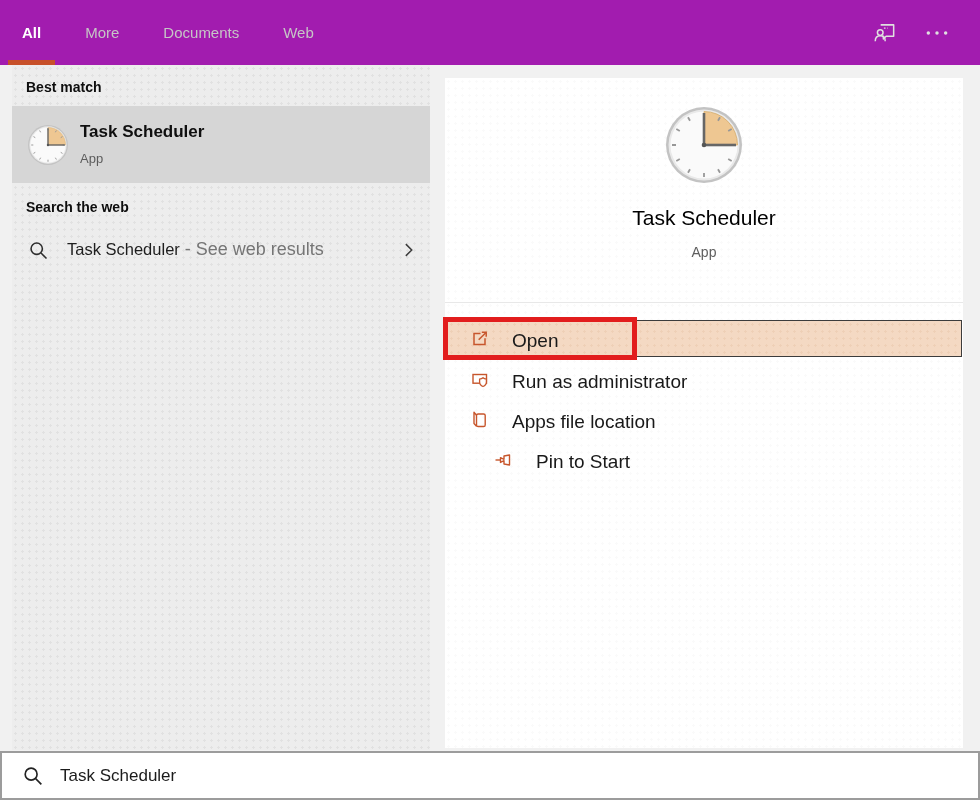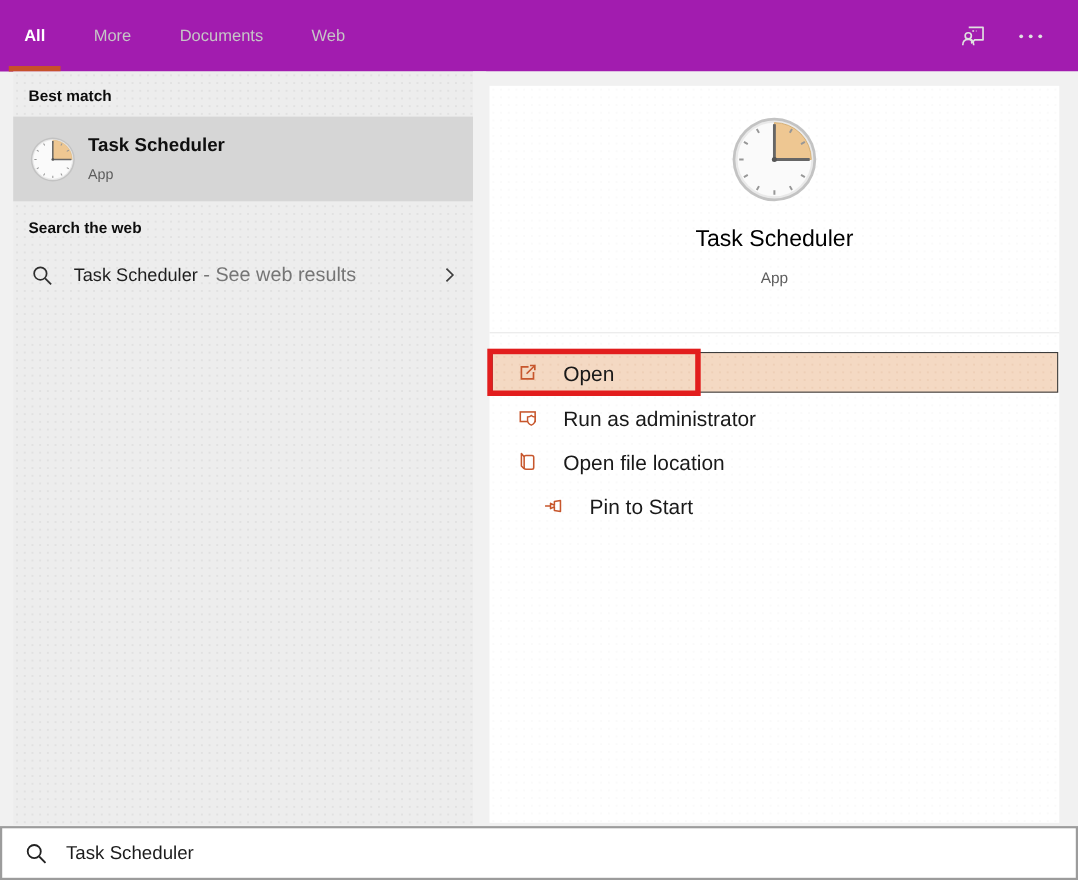--- a/index.html
+++ b/index.html
@@ -184,21 +184,21 @@
         <svg class="a-ico">
             <use href="#sym-admin"></use>
           </svg>
         <div class="a-label">Run as administrator</div>
       </div>
 
       <div class="action-row row-fileloc">
         <svg class="a-ico">
             <use href="#sym-openfile"></use>
           </svg>
-        <div class="a-label">Open file location</div>
+        <div class="a-label">Apps file location</div>
       </div>
 
       <div class="action-row row-pinstart">
         <svg class="a-ico">
             <use href="#sym-pin"></use>
           </svg>
         <div class="a-label">Pin to Start</div>
       </div>
 
     </div>

